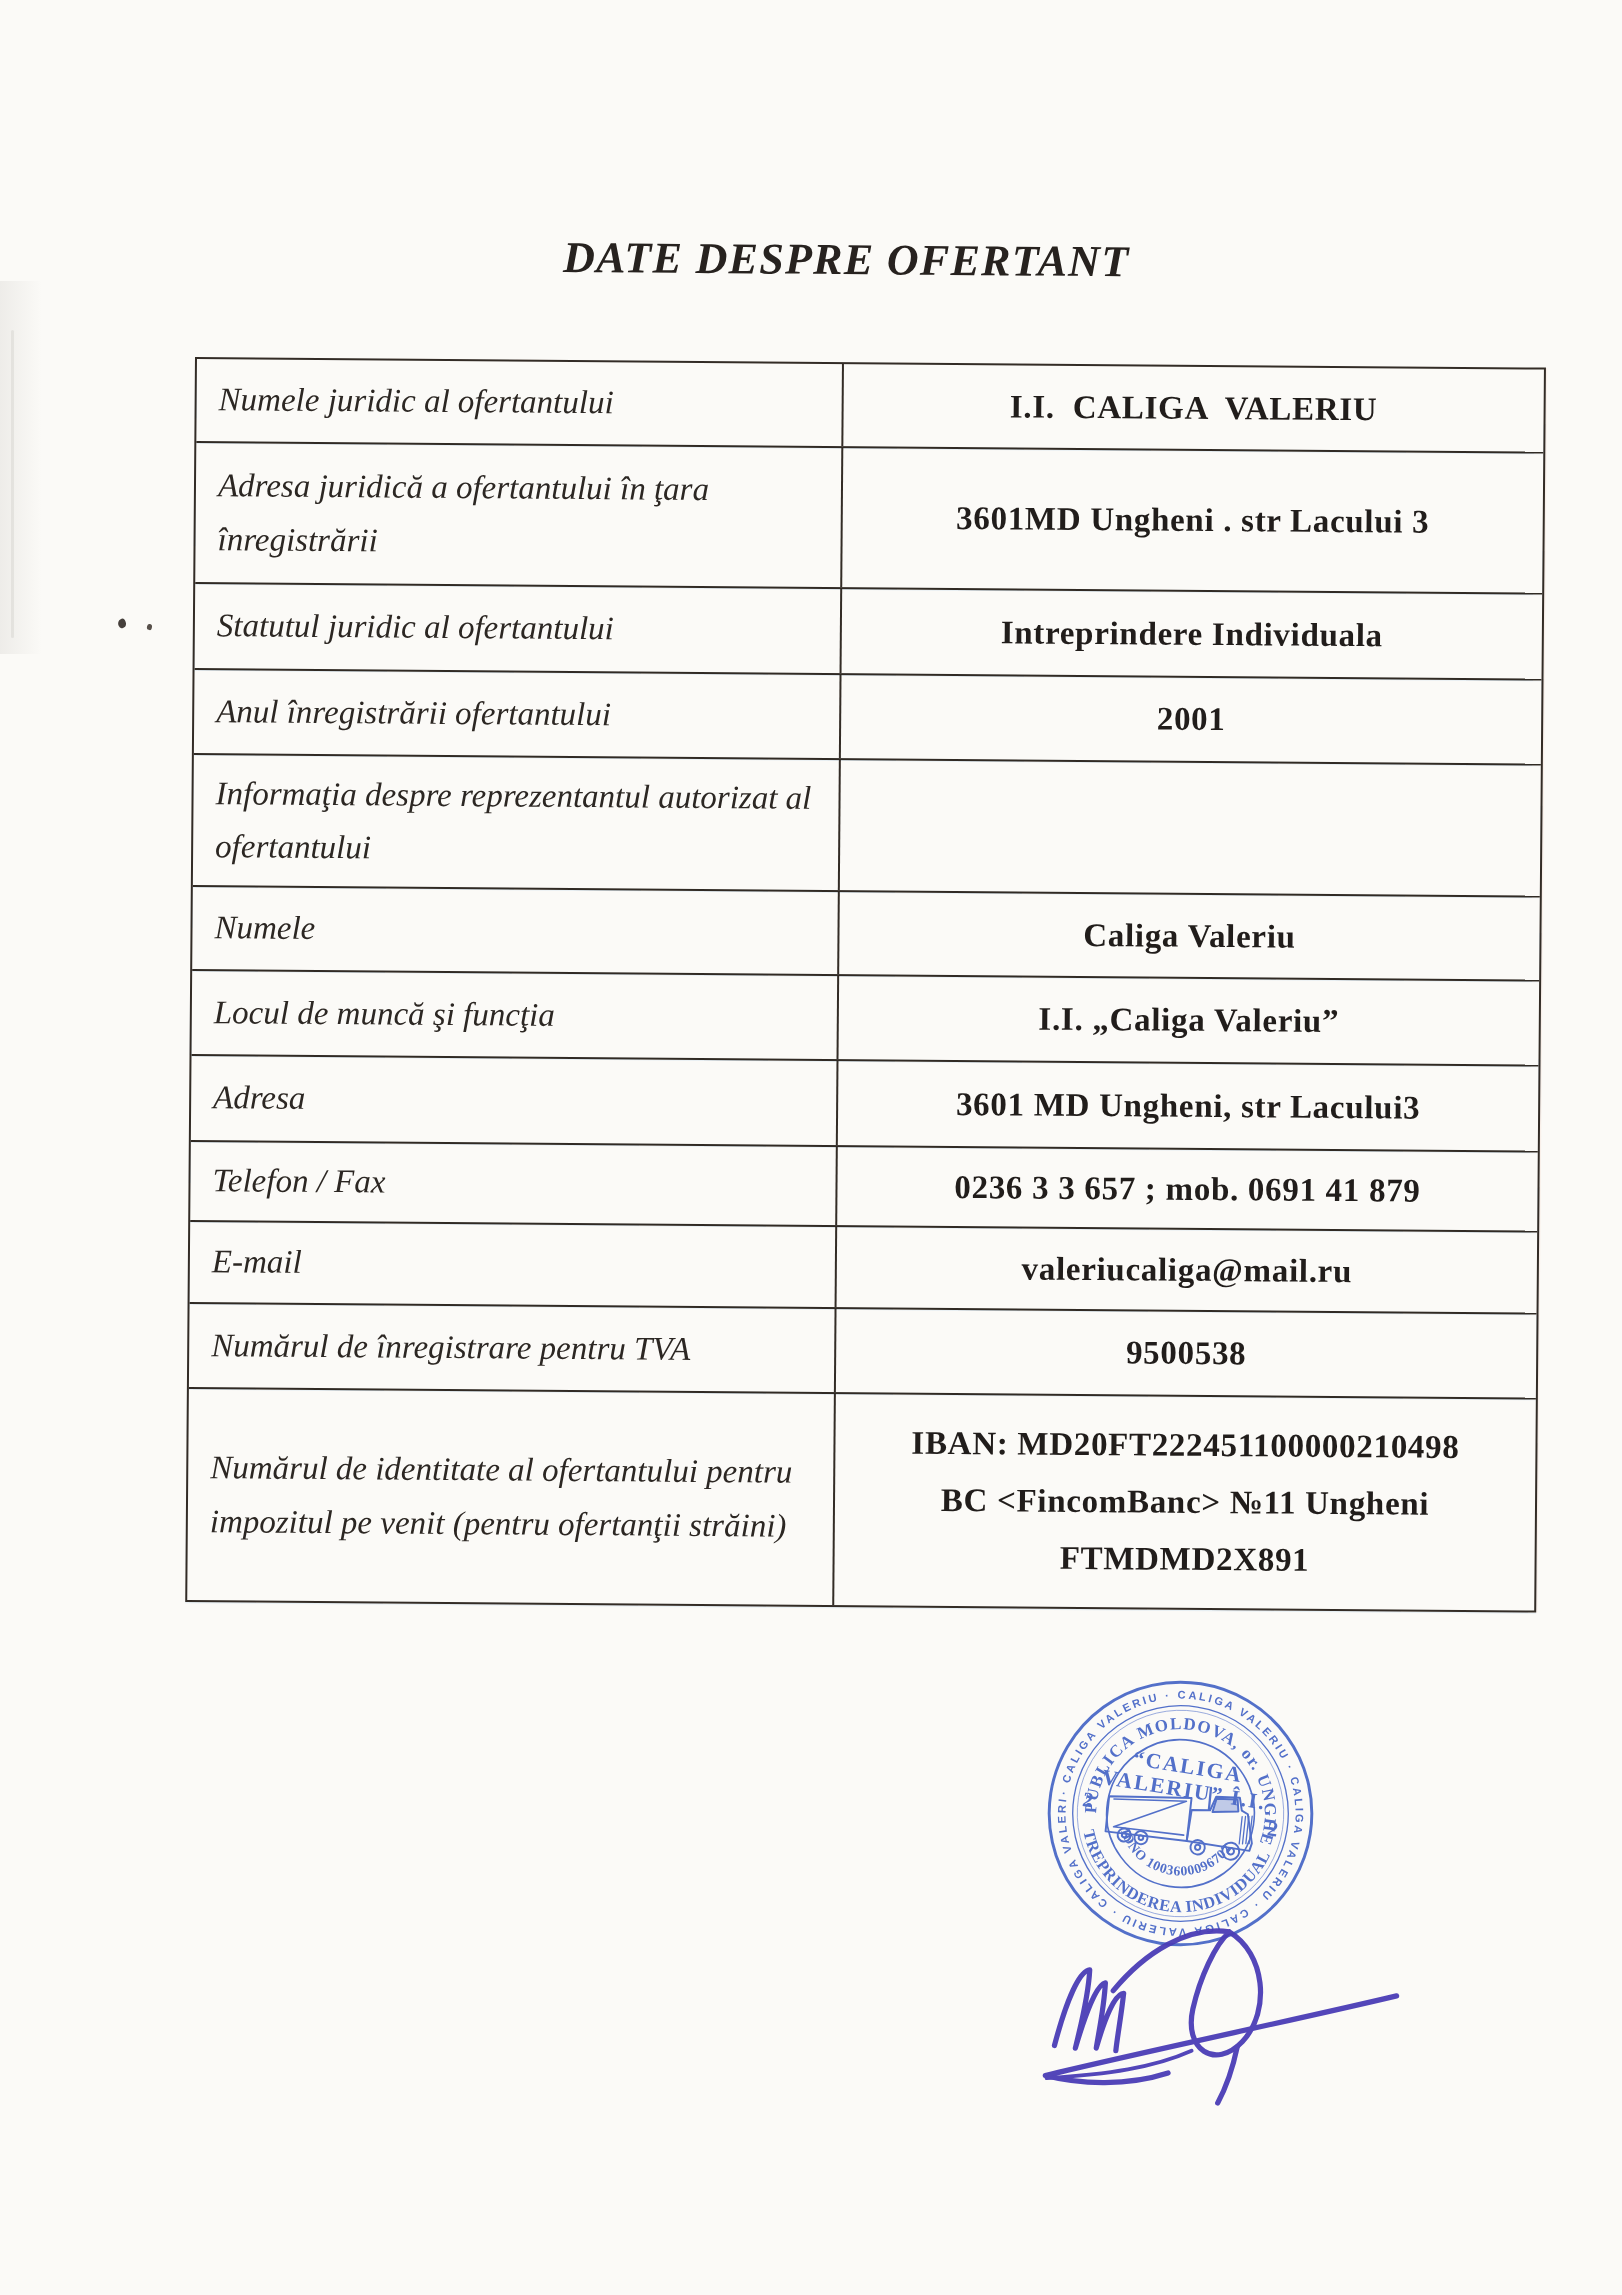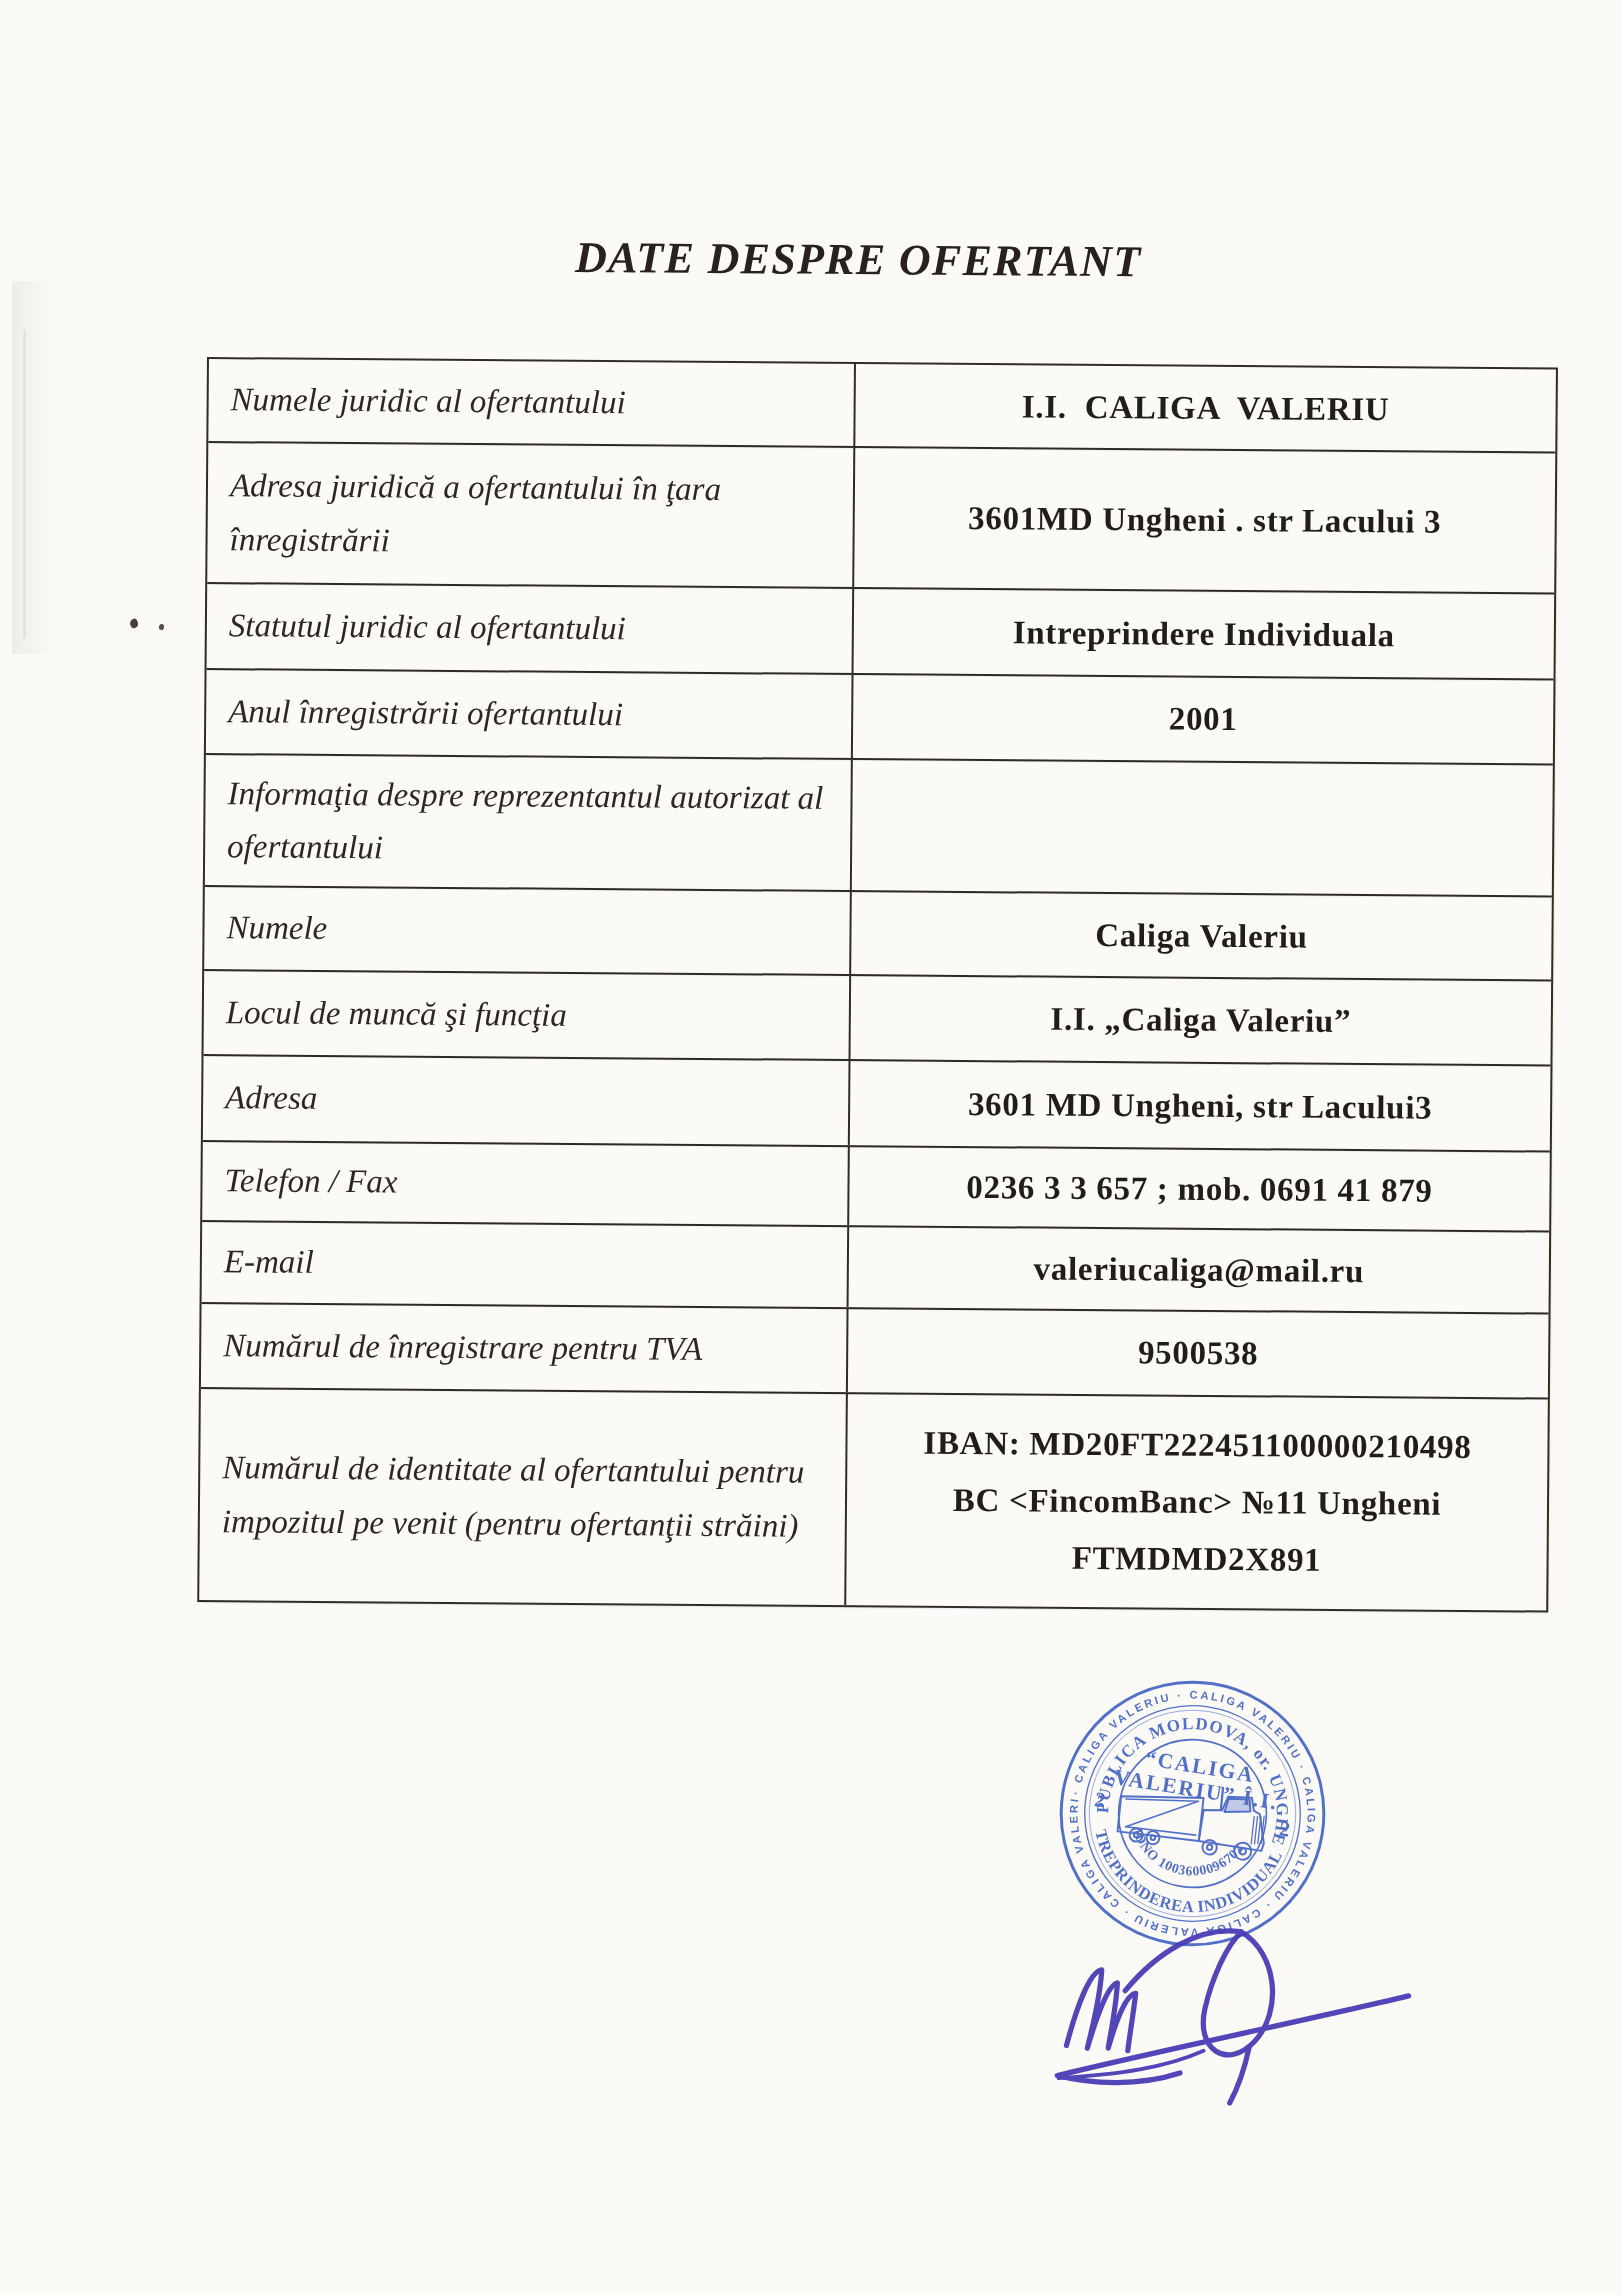--- a/index.html
+++ b/index.html
@@ -2,21 +2,21 @@
 <html style="font-size:10.5px"><head>
 <meta charset="utf-8">
 <style>
   html,body{margin:0;padding:0;}
   body{
     width:1623px;height:2295px;position:relative;overflow:hidden;
     background:#fbfaf7;
     font-family:"Liberation Serif","DejaVu Serif",serif;
     color:#262120;
   }
-  .page{position:absolute;inset:0;margin-left:12px;}
+  .page{position:absolute;inset:0;}
 
   
   .edge-streak{position:absolute;left:0;top:281px;width:42px;height:373px;
     background:linear-gradient(90deg,rgba(120,115,108,.10),rgba(120,115,108,0));pointer-events:none;}
   .edge-streak2{position:absolute;left:10.5px;top:330px;width:3.9px;height:308px;border-radius:2px;
     background:rgba(90,85,80,.09);pointer-events:none;}
   .speck{position:absolute;pointer-events:none;}
   .speck.a{left:118px;top:619px;width:7.9px;height:9.2px;background:#46403c;border-radius:65% 35% 55% 45%;transform:rotate(-24deg);}
   .speck.b{left:147px;top:624px;width:5.2px;height:5.9px;background:#57504a;border-radius:50% 60% 40% 55%;transform:rotate(15deg);}
 

